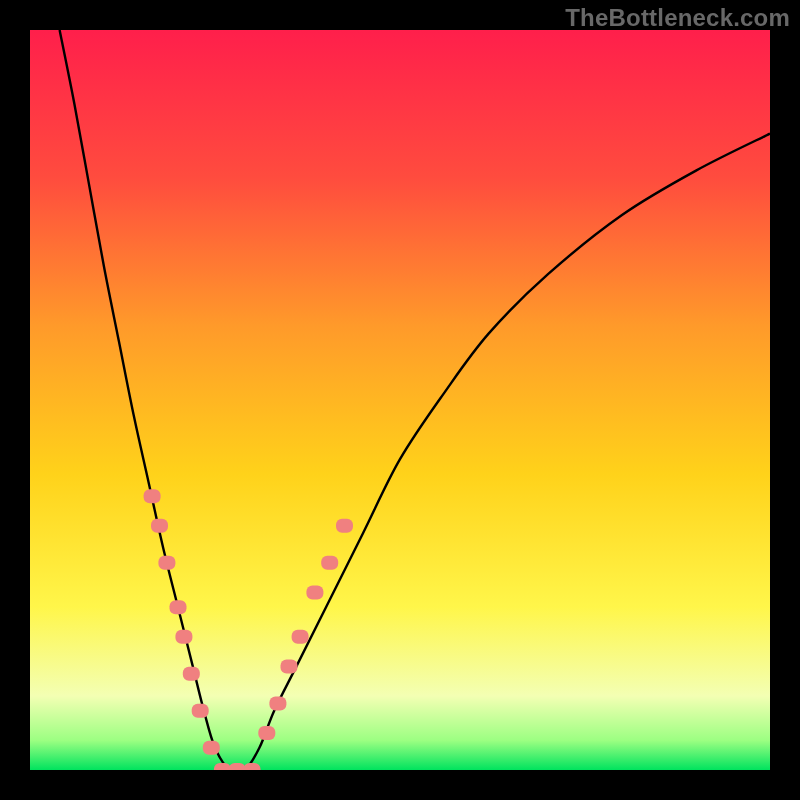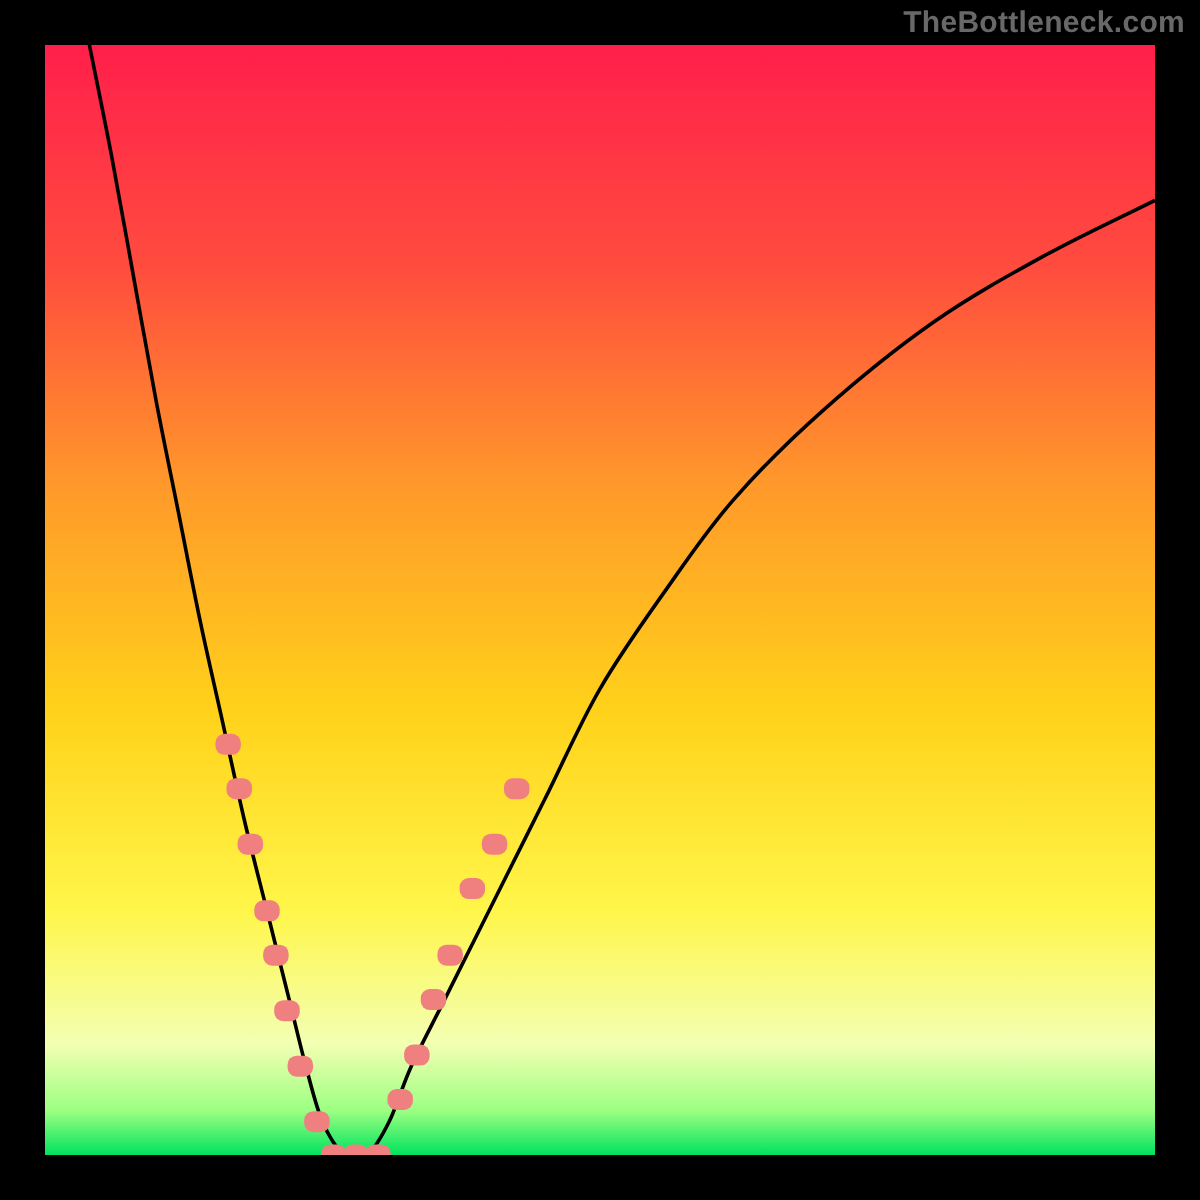--- a/index.html
+++ b/index.html
@@ -25,21 +25,21 @@
     top: 30px;
     width: 740px;
     height: 740px;
     
   }
   .watermark {
     position: absolute;
     top: 4px;
     right: 10px;
     color: #686868;
-    font-size: 20px;
+    font-size: 24px;
     font-weight: 600;
     letter-spacing: 0.2px;
   }
   svg {
     display: block;
   }
 </style>
 </head>
 <body>
 

